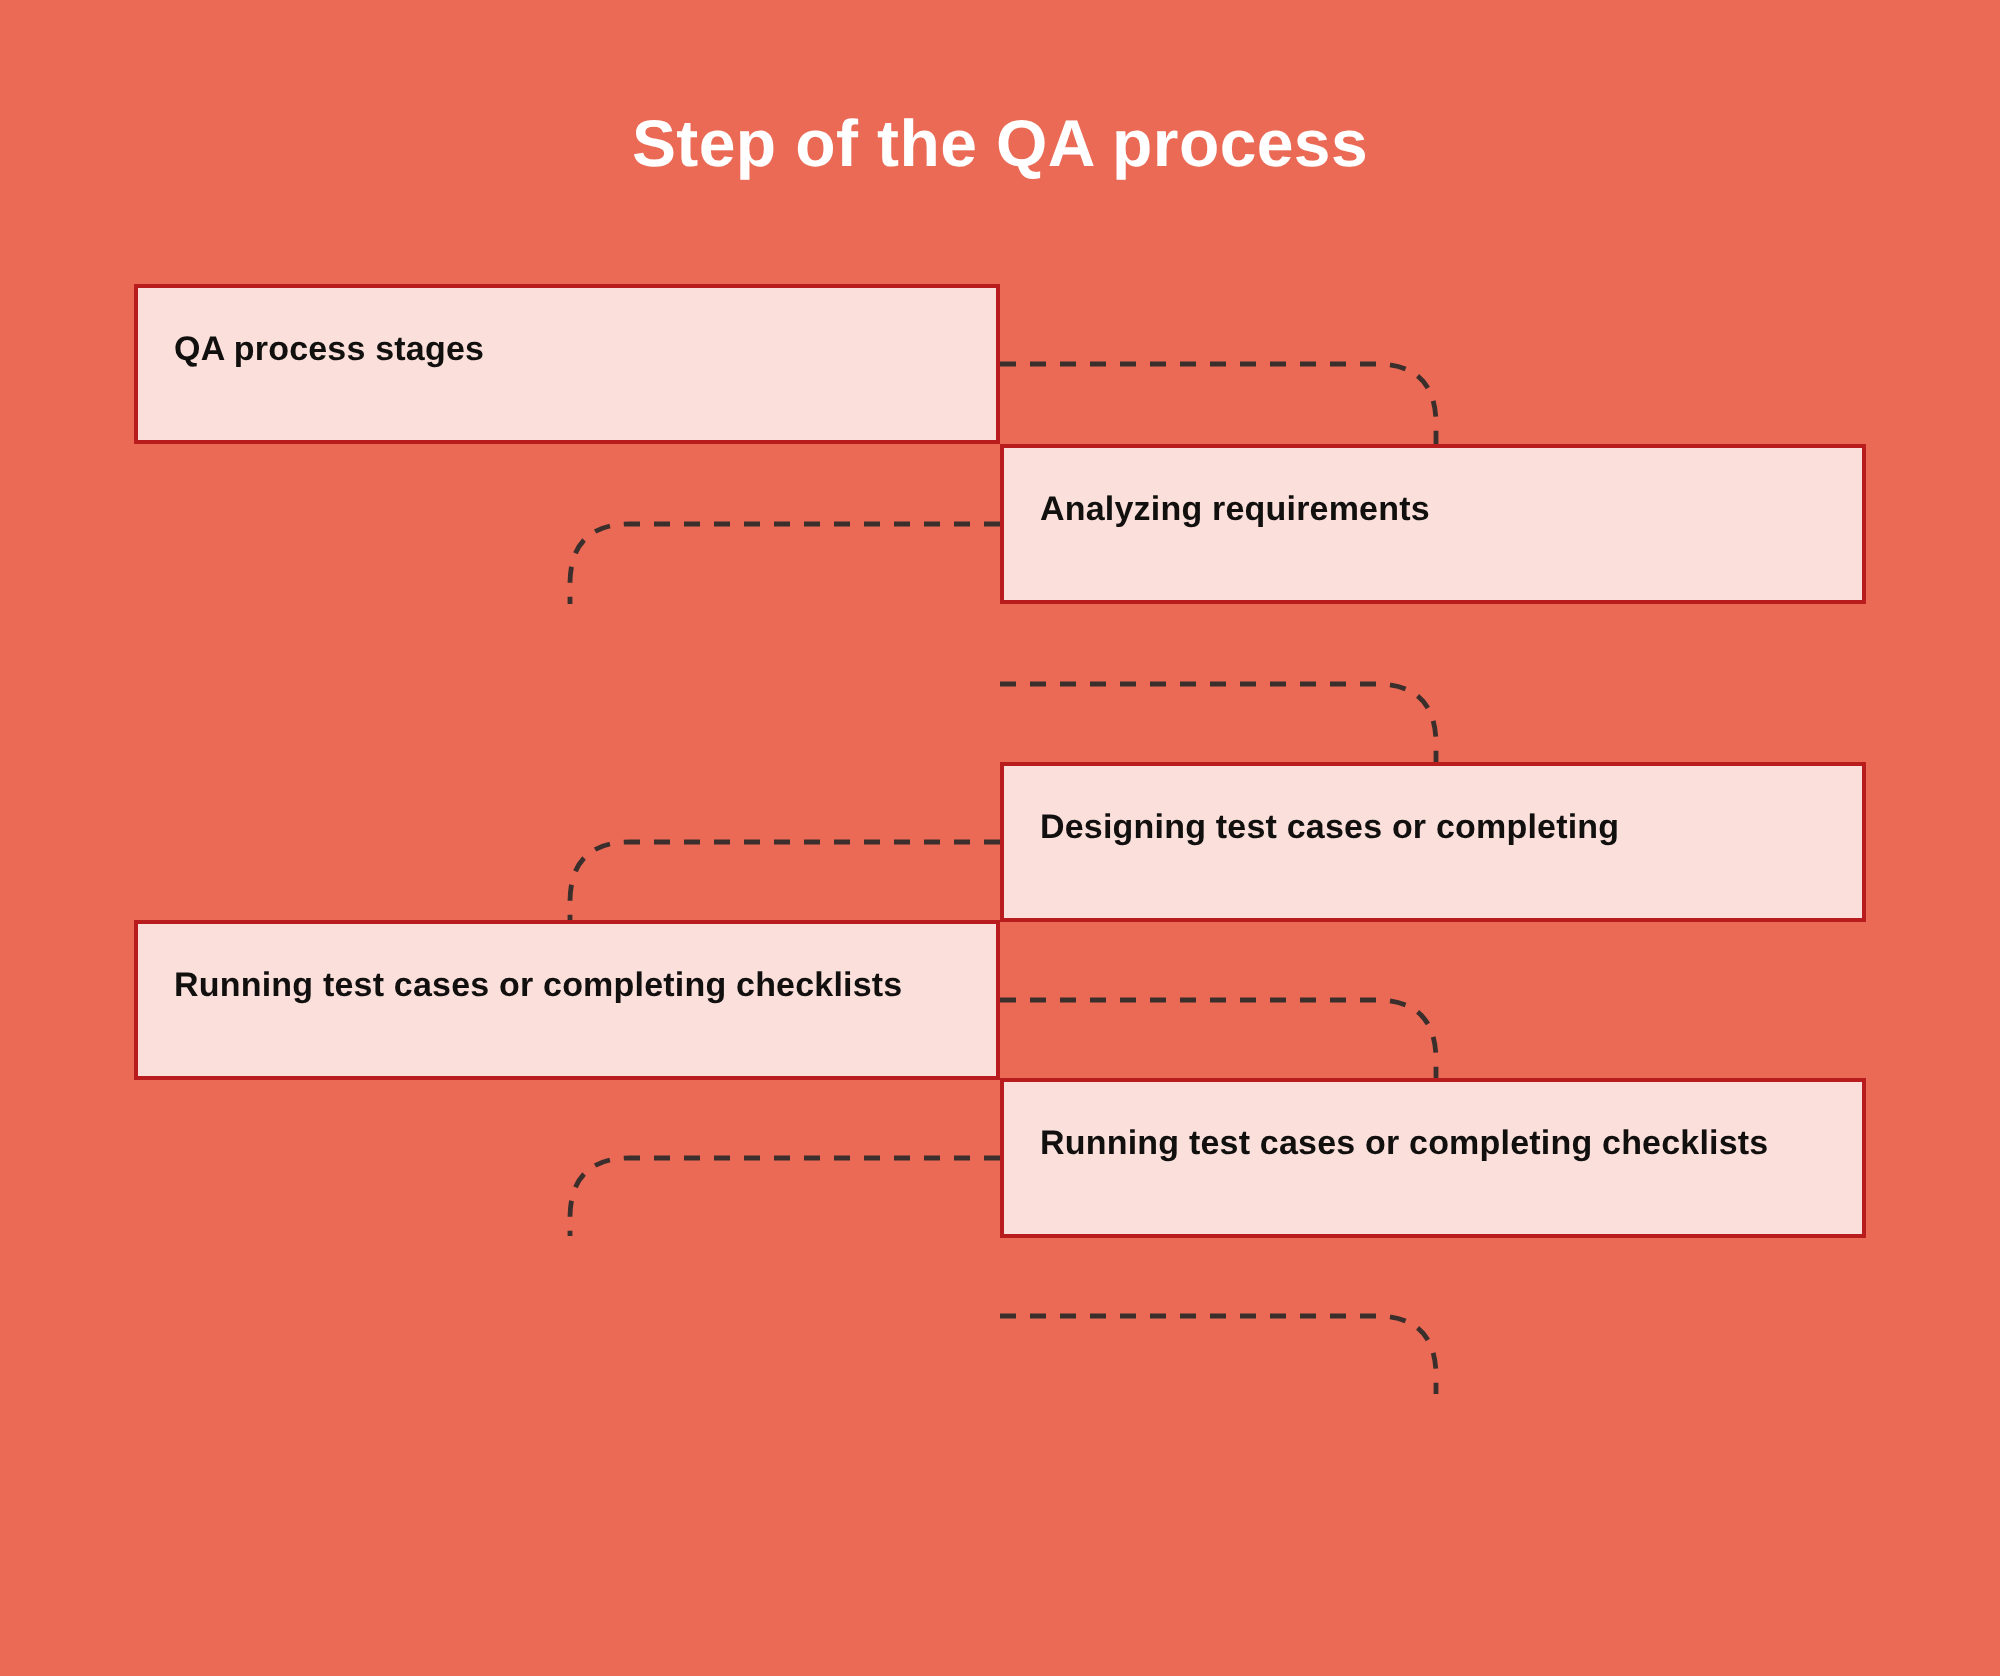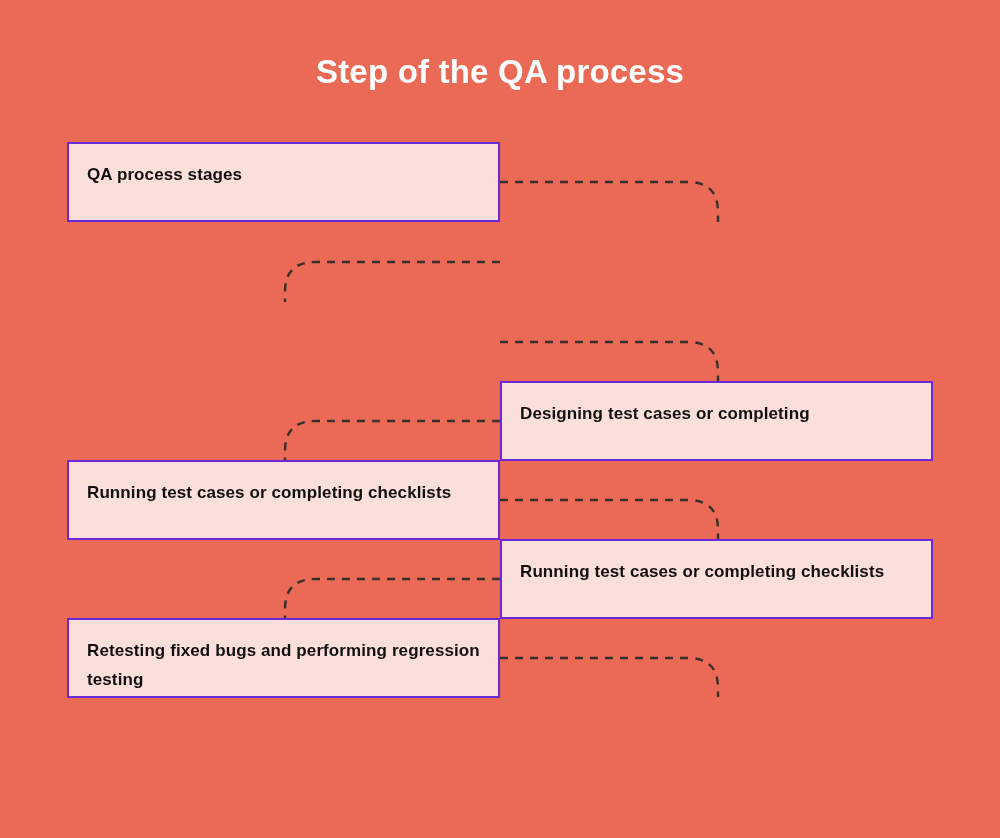--- a/index.html
+++ b/index.html
@@ -42,21 +42,21 @@
     top: 0;
     left: 0;
     width: 1000px;
     height: 838px;
     pointer-events: none;
   }
   .stage-box {
     position: absolute;
     box-sizing: border-box;
     background: #fadfdb;
-    border: 2px solid #6d28d9;
+    border: 2px solid #b91c1c;
     padding: 16px 18px 0 18px;
   }
   .stage-box.left {
     left: 67px;
     width: 433px;
   }
   .stage-box.right {
     left: 500px;
     width: 433px;
   }
@@ -86,33 +86,33 @@
       <path d="M 500 658 L 688 658 Q 718 658 718 688 L 718 697"></path>
     </g>
   </svg>
 
   <div id="flow">
 
     <div class="stage-box left" style="top:142px;height:80px;">
       <div class="stage-label">QA process stages</div>
     </div>
 
+    <div class="stage-box right" style="top:222px;height:80px;">
+      <div class="stage-label">Analyzing requirements</div>
+    </div>
 
 
     <div class="stage-box right" style="top:381px;height:80px;">
       <div class="stage-label">Designing test cases or completing</div>
     </div>
 
     <div class="stage-box left" style="top:460px;height:80px;">
       <div class="stage-label">Running test cases or completing checklists</div>
     </div>
 
     <div class="stage-box right" style="top:539px;height:80px;">
       <div class="stage-label">Running test cases or completing checklists</div>
     </div>
 
-    <div class="stage-box left" style="top:618px;height:80px;">
-      <div class="stage-label">Retesting fixed bugs and performing regression testing</div>
-    </div>
 
 
   </div>
 </div>
 
 </body></html>

